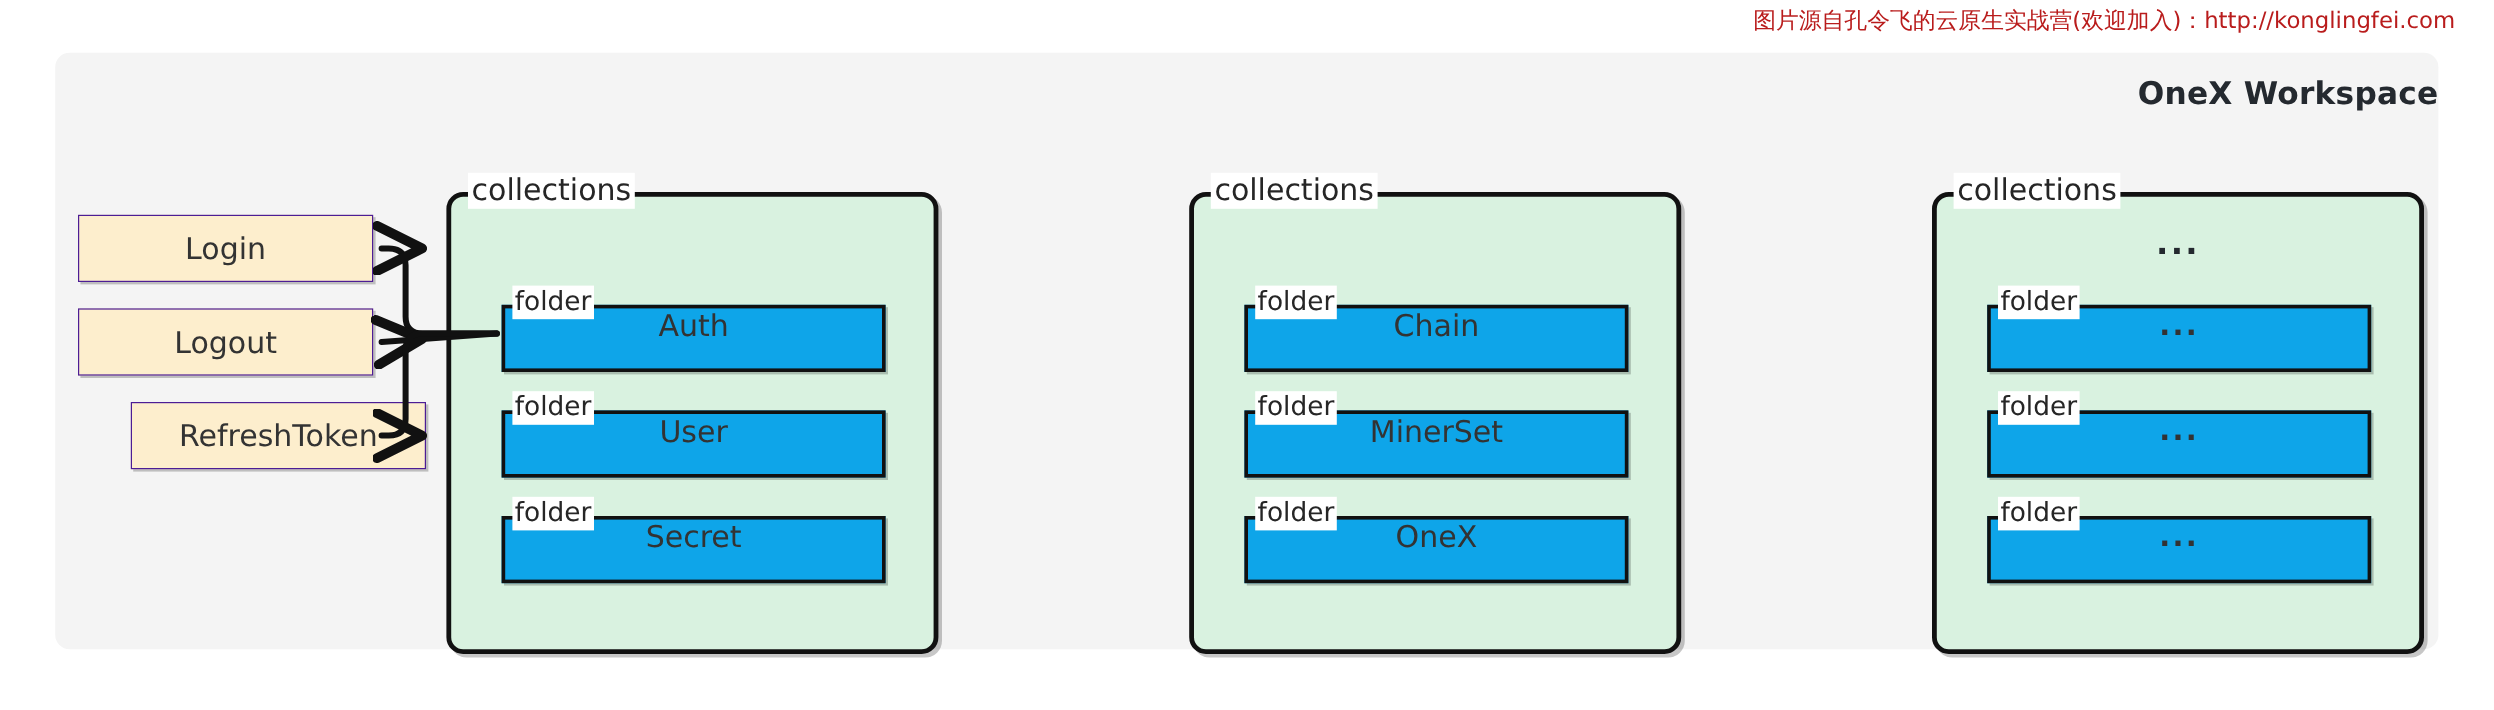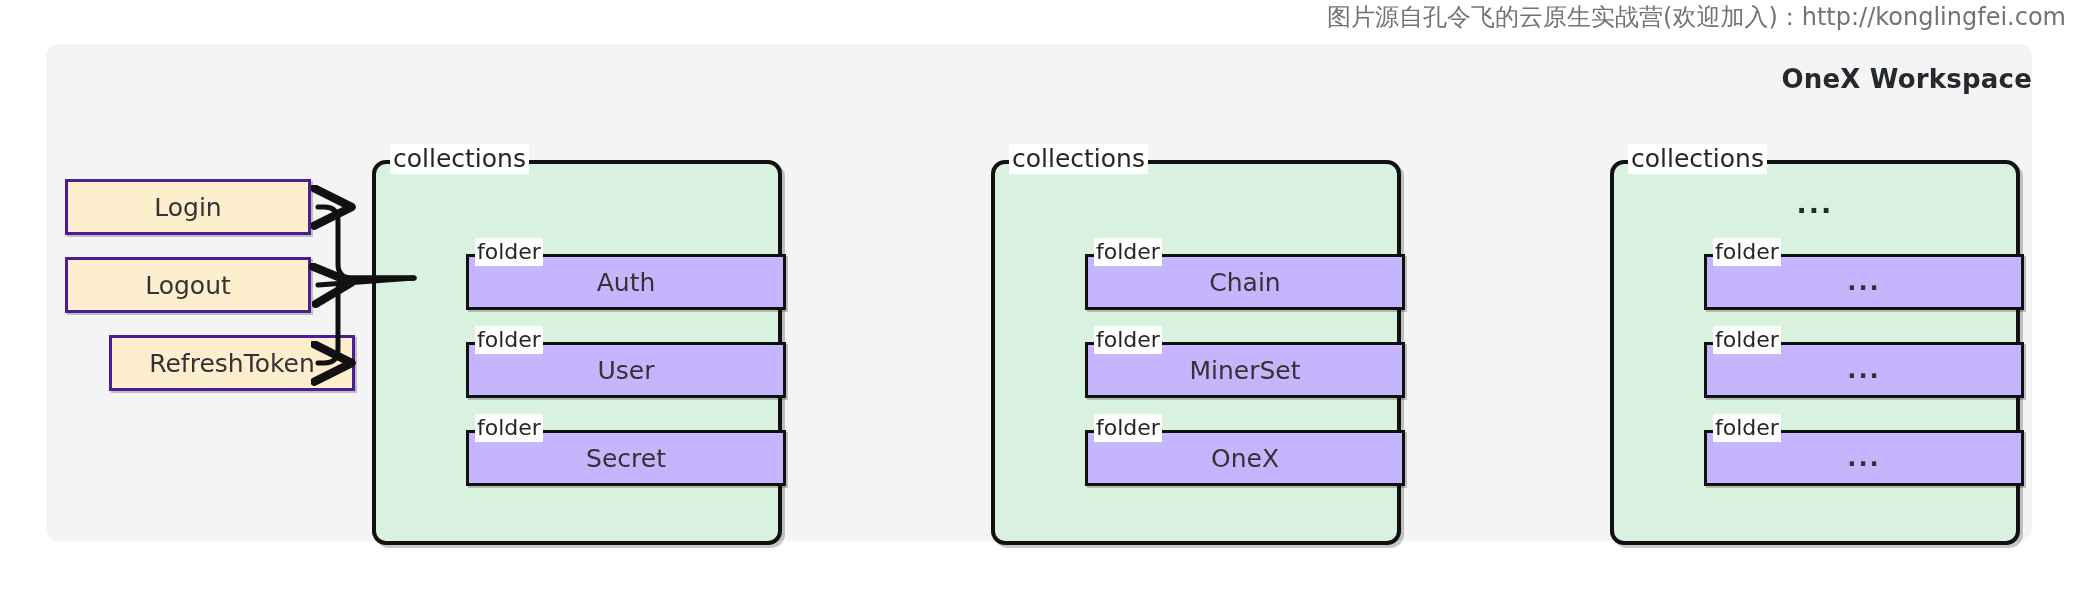--- a/index.html
+++ b/index.html
@@ -12,25 +12,25 @@
     height: 592px;
     position: relative;
     font-family: "DejaVu Sans", "Liberation Sans", sans-serif;
     overflow: hidden;
   }
 
   
   .attribution {
     position: absolute;
     top: 0px;
-    right: 12px;
+    right: 32px;
     height: 34px;
     line-height: 34px;
-    font-size: 24px;
-    color: #737373;
+    font-size: 19px;
+    color: #b91c1c;
     white-space: nowrap;
     letter-spacing: 0px;
   }
 
   
   .workspace {
     position: absolute;
     left: 46px;
     top: 44px;
     width: 1986px;
@@ -49,21 +49,21 @@
     color: #24292f;
     letter-spacing: 0.2px;
   }
 
   
   .endpoint {
     position: absolute;
     width: 246px;
     height: 56px;
     background: #fdeecd;
-    border: 3px solid #4c1d95;
+    border: 1px solid #4c1d95;
     box-sizing: border-box;
     display: flex;
     align-items: center;
     justify-content: center;
     font-size: 25px;
     color: #333333;
     box-shadow: 2px 2px 0 rgba(0,0,0,0.22);
   }
 
   
@@ -107,30 +107,28 @@
     font-weight: bold;
     letter-spacing: 2px;
   }
 
   
   .folder {
     position: absolute;
     left: 42px;
     width: 320px;
     height: 56px;
-    background: #c4b5fd;
+    background: #0ea5e9;
     border: 3px solid #111111;
     box-sizing: border-box;
     display: flex;
-    align-items: center;
     justify-content: center;
     font-size: 25px;
     color: #333333;
     box-shadow: 2px 2px 0 rgba(0,0,0,0.22);
-    margin-left: 48px;
   }
   .folder.f1 { top: 90px; }
   .folder.f2 { top: 178px; }
   .folder.f3 { top: 266px; }
   .folder-tag {
     position: absolute;
     left: 6px;
     top: -19px;
     background: #ffffff;
     padding: 0 2px;

